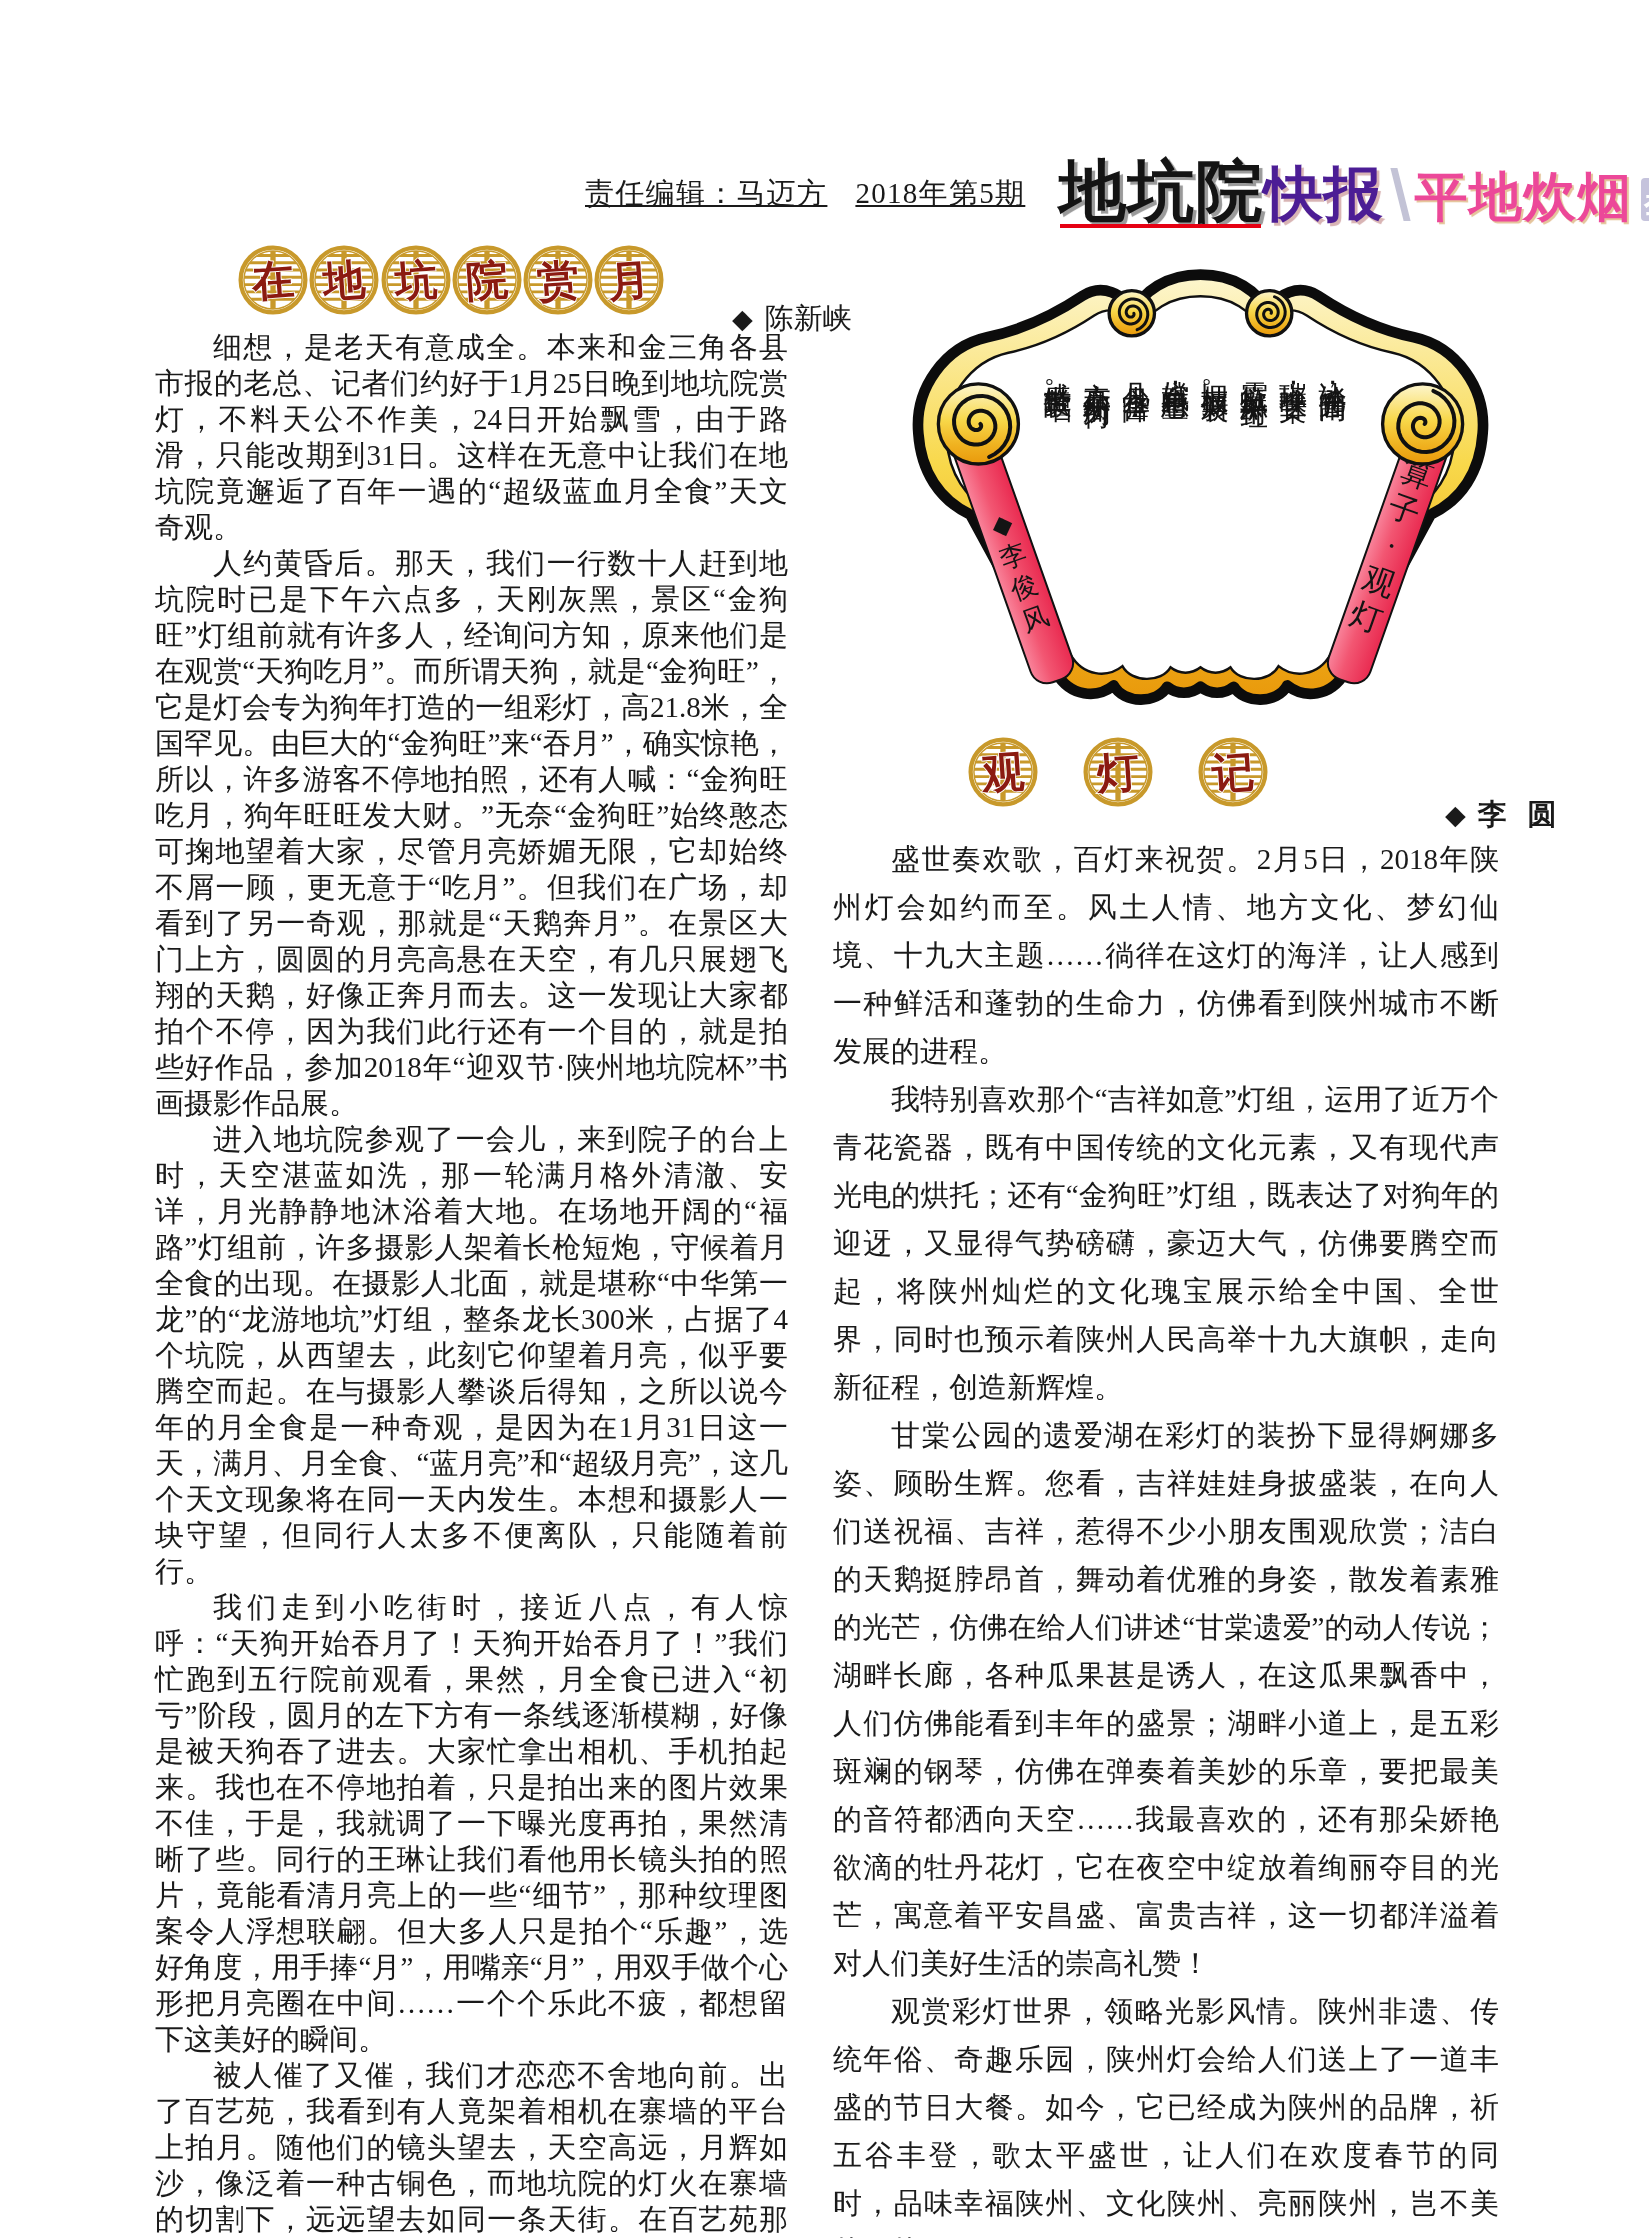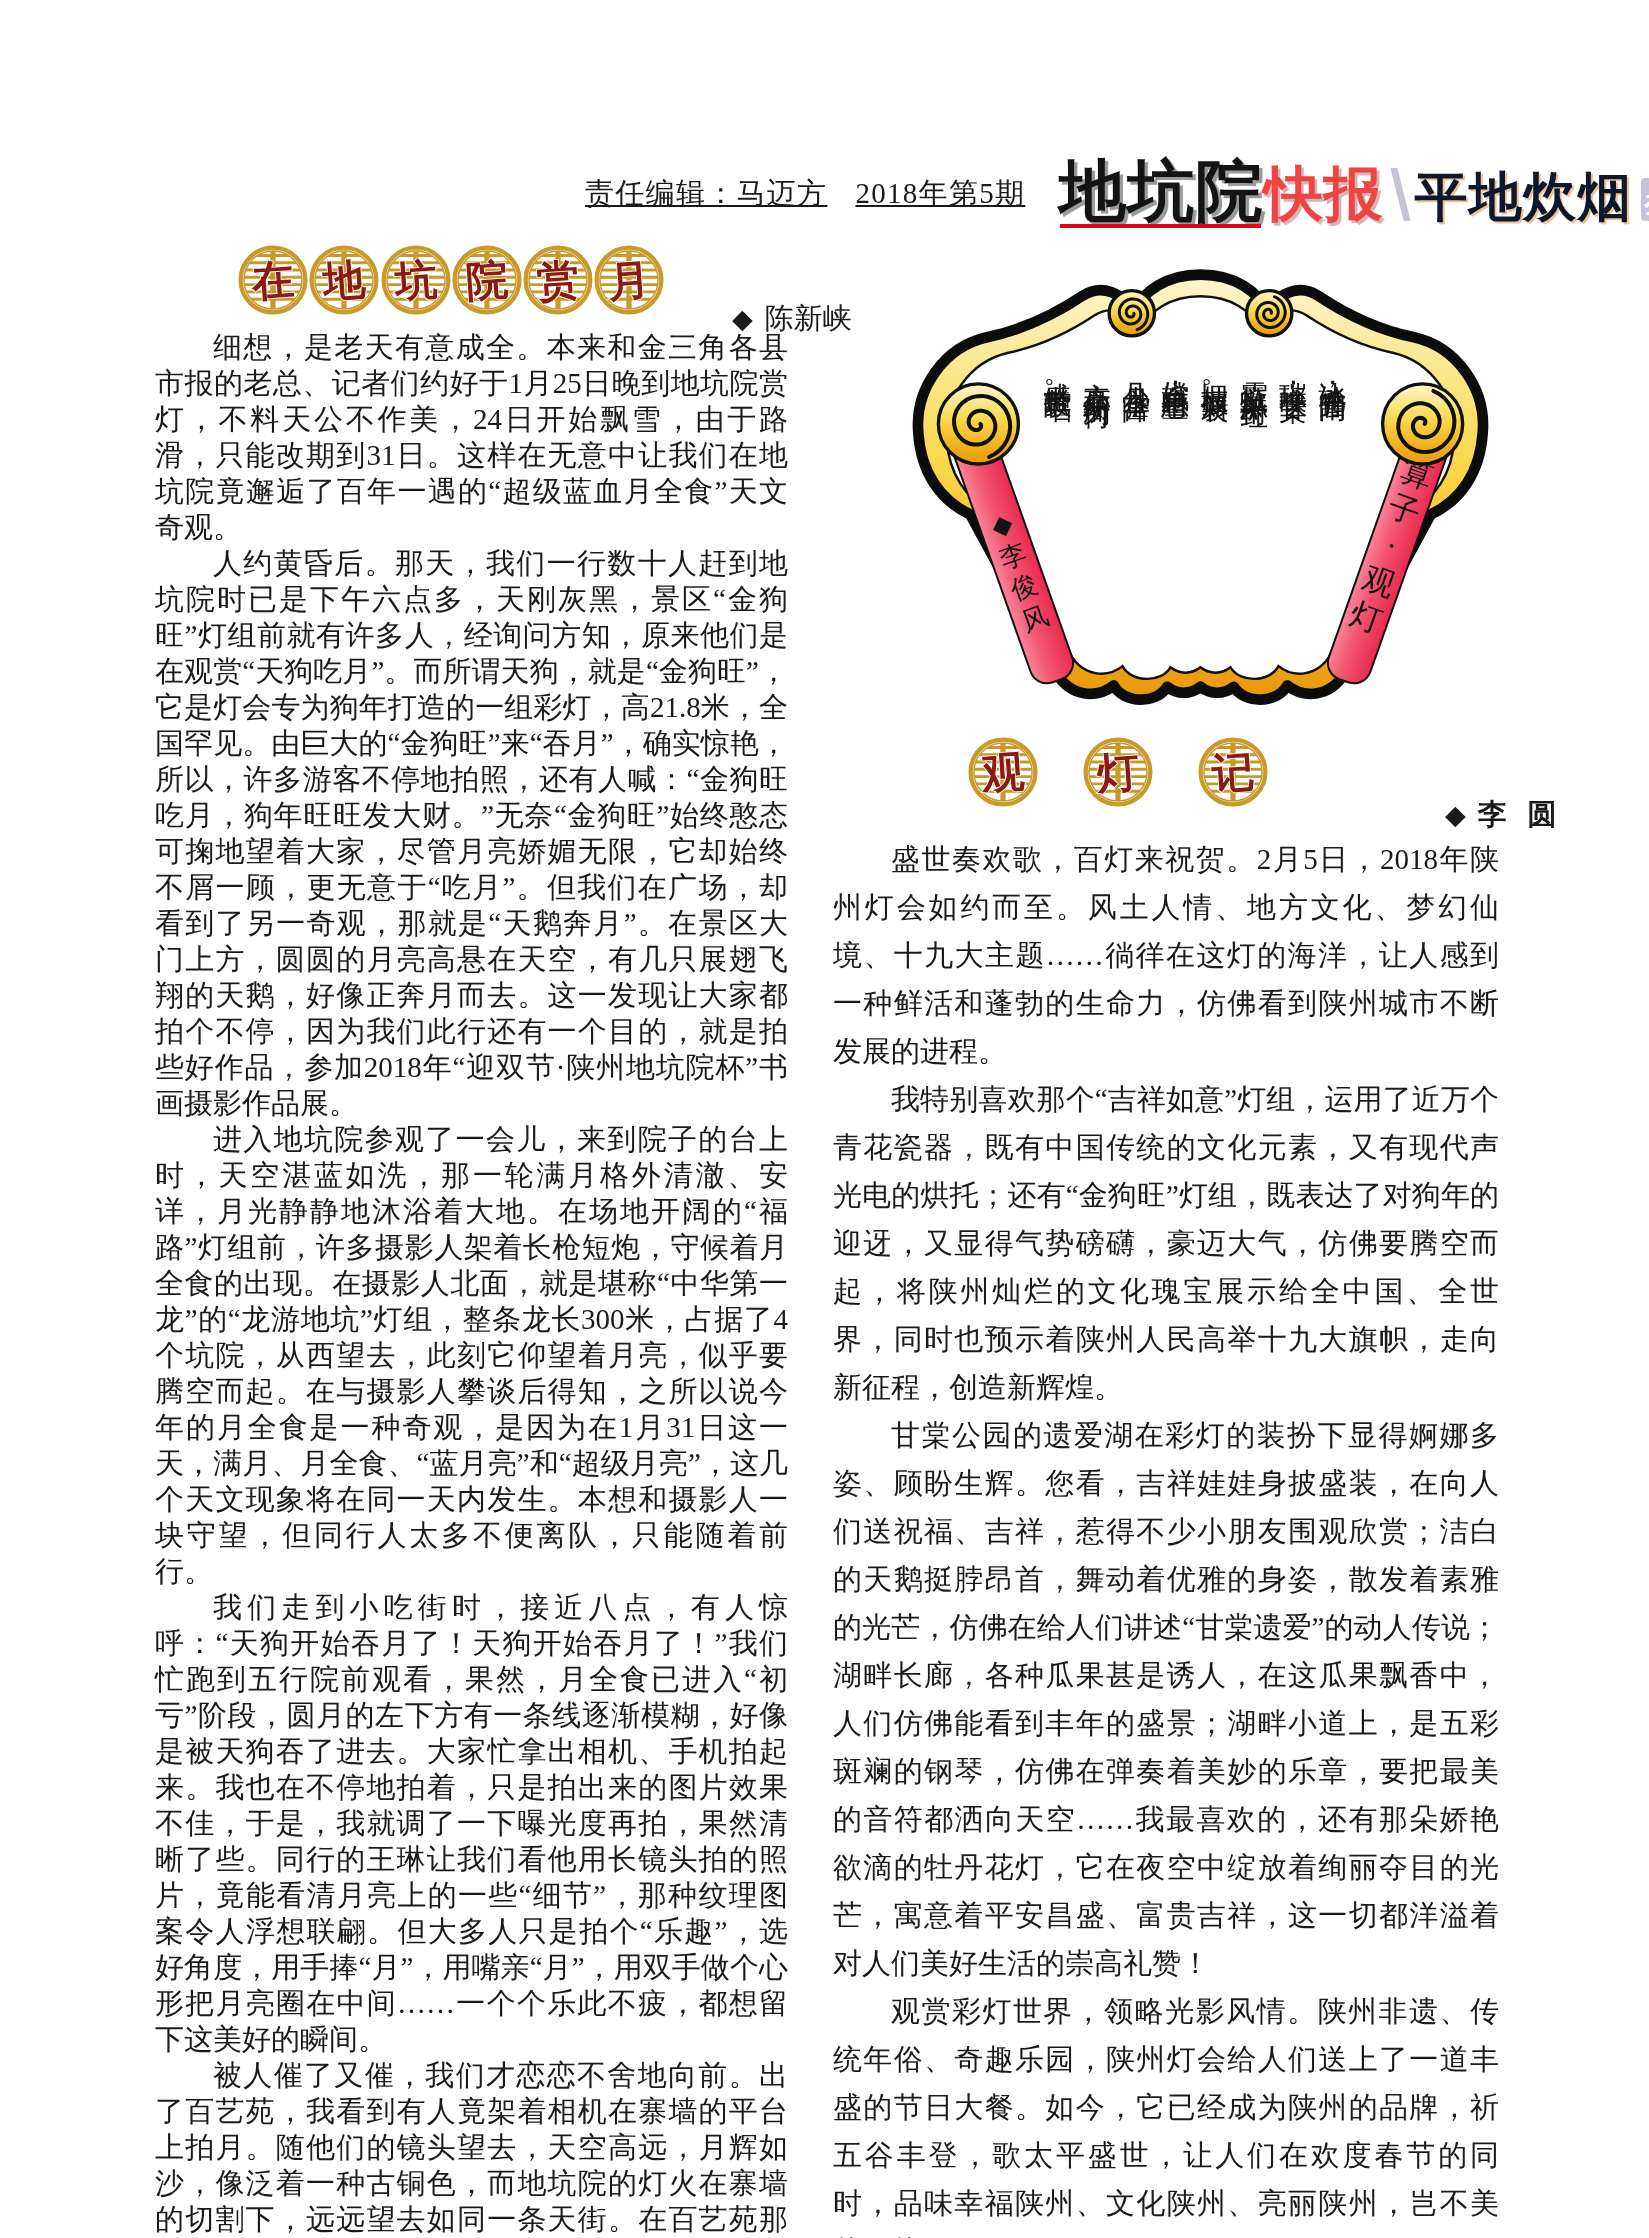--- a/index.html
+++ b/index.html
@@ -9,23 +9,23 @@
     overflow:hidden;
   }
   
   .editor-line{position:absolute;left:585px;top:174px;font-size:29px;letter-spacing:1.3px;white-space:nowrap;text-decoration:underline;}
   .editor-line .issue{margin-left:28px;}
   .masthead{position:absolute;left:1059px;top:157px;display:flex;align-items:flex-end;white-space:nowrap;
     font-family:"Liberation Sans","DejaVu Sans",sans-serif;font-weight:900;}
   .mh-black{font-size:67px;line-height:1;color:#141414;position:relative;display:inline-block;
     text-shadow:3.3px 3.3px 0.7px #9a9a9a;letter-spacing:1.3px;}
   .mh-black::after{content:"";position:absolute;left:1.3px;right:2.7px;bottom:-4px;height:4px;background:#e60012;}
-  .mh-red{font-size:59px;line-height:1;color:#ef4444;text-shadow:2.7px 2.7px 0.7px #d8b4b4;letter-spacing:0.7px;text-align:center;}
+  .mh-red{font-size:59px;line-height:1;color:#4c1d95;text-shadow:2.7px 2.7px 0.7px #d8b4b4;letter-spacing:0.7px;text-align:center;}
   .mh-divider{width:7.3px;height:53px;background:#c3c3d6;transform:skewX(14deg);margin:0 10.6px 2.7px 13.3px;}
-  .mh-orange{font-size:53px;line-height:1;color:#0f172a;text-shadow:2px 2px 0.7px #e5c49b;letter-spacing:1.3px;margin-bottom:1.3px;}
+  .mh-orange{font-size:53px;line-height:1;color:#ec4899;text-shadow:2px 2px 0.7px #e5c49b;letter-spacing:1.3px;margin-bottom:1.3px;}
   .mh-seal{width:41px;height:43px;background:#c5c3dc;color:#ffffff;font-size:35px;line-height:43px;
     text-align:center;border-radius:4px;margin-left:9.3px;margin-bottom:2.7px;font-weight:700;}
   
   .title-circles{position:absolute;display:flex;}
   #left-title-circles{left:238px;top:245px;gap:1.3px;}
   #right-title-circles{left:968px;top:737px;gap:45px;}
   .byline{position:absolute;font-size:29px;white-space:nowrap;margin-left:40px;}
   .byline .mark{font-size:27px;margin-right:12px;}
   #left-byline{left:692px;top:299px;}
   #right-byline{left:1405px;top:795px;font-weight:bold;}

